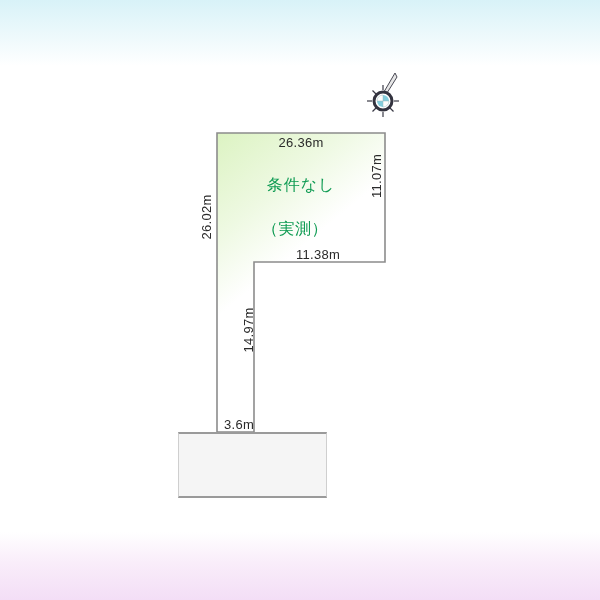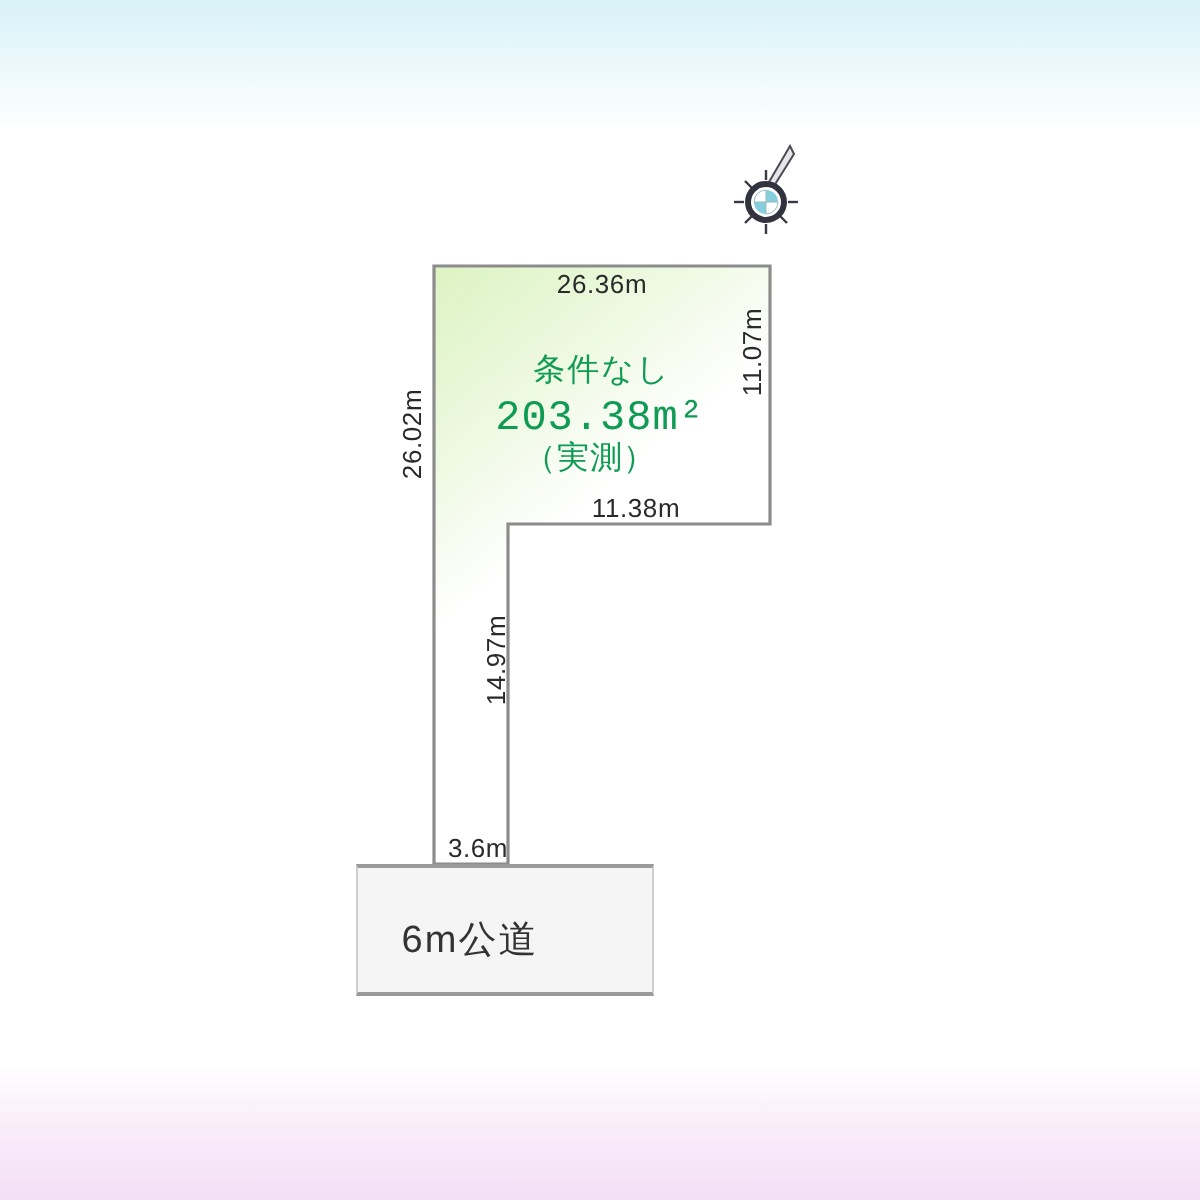--- a/index.html
+++ b/index.html
@@ -56,31 +56,29 @@
       <linearGradient id="plotGrad" gradientUnits="userSpaceOnUse" x1="217" y1="133" x2="330" y2="270">
         <stop offset="0" style="stop-color:var(--plot-fill-start,#dcf3c2)"></stop>
         <stop offset="0.45" stop-color="#eef9e2"></stop>
         <stop offset="0.8" stop-color="#ffffff"></stop>
       </linearGradient>
     </defs>
     <polygon points="217,133 385,133 385,262 254,262 254,432 217,432" fill="url(#plotGrad)" style="stroke:var(--plot-stroke,#8c8c8c)" stroke-width="1.6" stroke-linejoin="miter"></polygon>
   </svg>
 
   <div class="road"></div>
-  <div class="road-label">6m公道</div>
 
   <div class="label" style="left:301px;top:142px;">26.36m</div>
   <div class="label vertical" style="left:206px;top:217px;">26.02m</div>
   <div class="label vertical" style="left:376px;top:176px;">11.07m</div>
   <div class="label" style="left:318px;top:254px;">11.38m</div>
   <div class="label vertical" style="left:248px;top:330px;">14.97m</div>
   <div class="label" style="left:239px;top:424px;">3.6m</div>
 
   <div class="label green condition" style="left:301px;top:186px;">条件なし</div>
-  <div class="label green area" style="left:300px;top:210px;">203.38m²</div>
   <div class="label green note" style="left:295px;top:230px;">（実測）</div>
 
   <svg class="compass" viewBox="0 0 38 46">
 
     <polygon points="29,1 31,5 21,21 18.5,19" fill="#e6e6e6" stroke="#4a4a55" stroke-width="1"></polygon>
 
     <g stroke="#3a3a46" stroke-width="1.2">
       <line x1="17" y1="13" x2="17" y2="18"></line>
       <line x1="17" y1="40" x2="17" y2="45"></line>
       <line x1="1" y1="29" x2="6" y2="29"></line>

